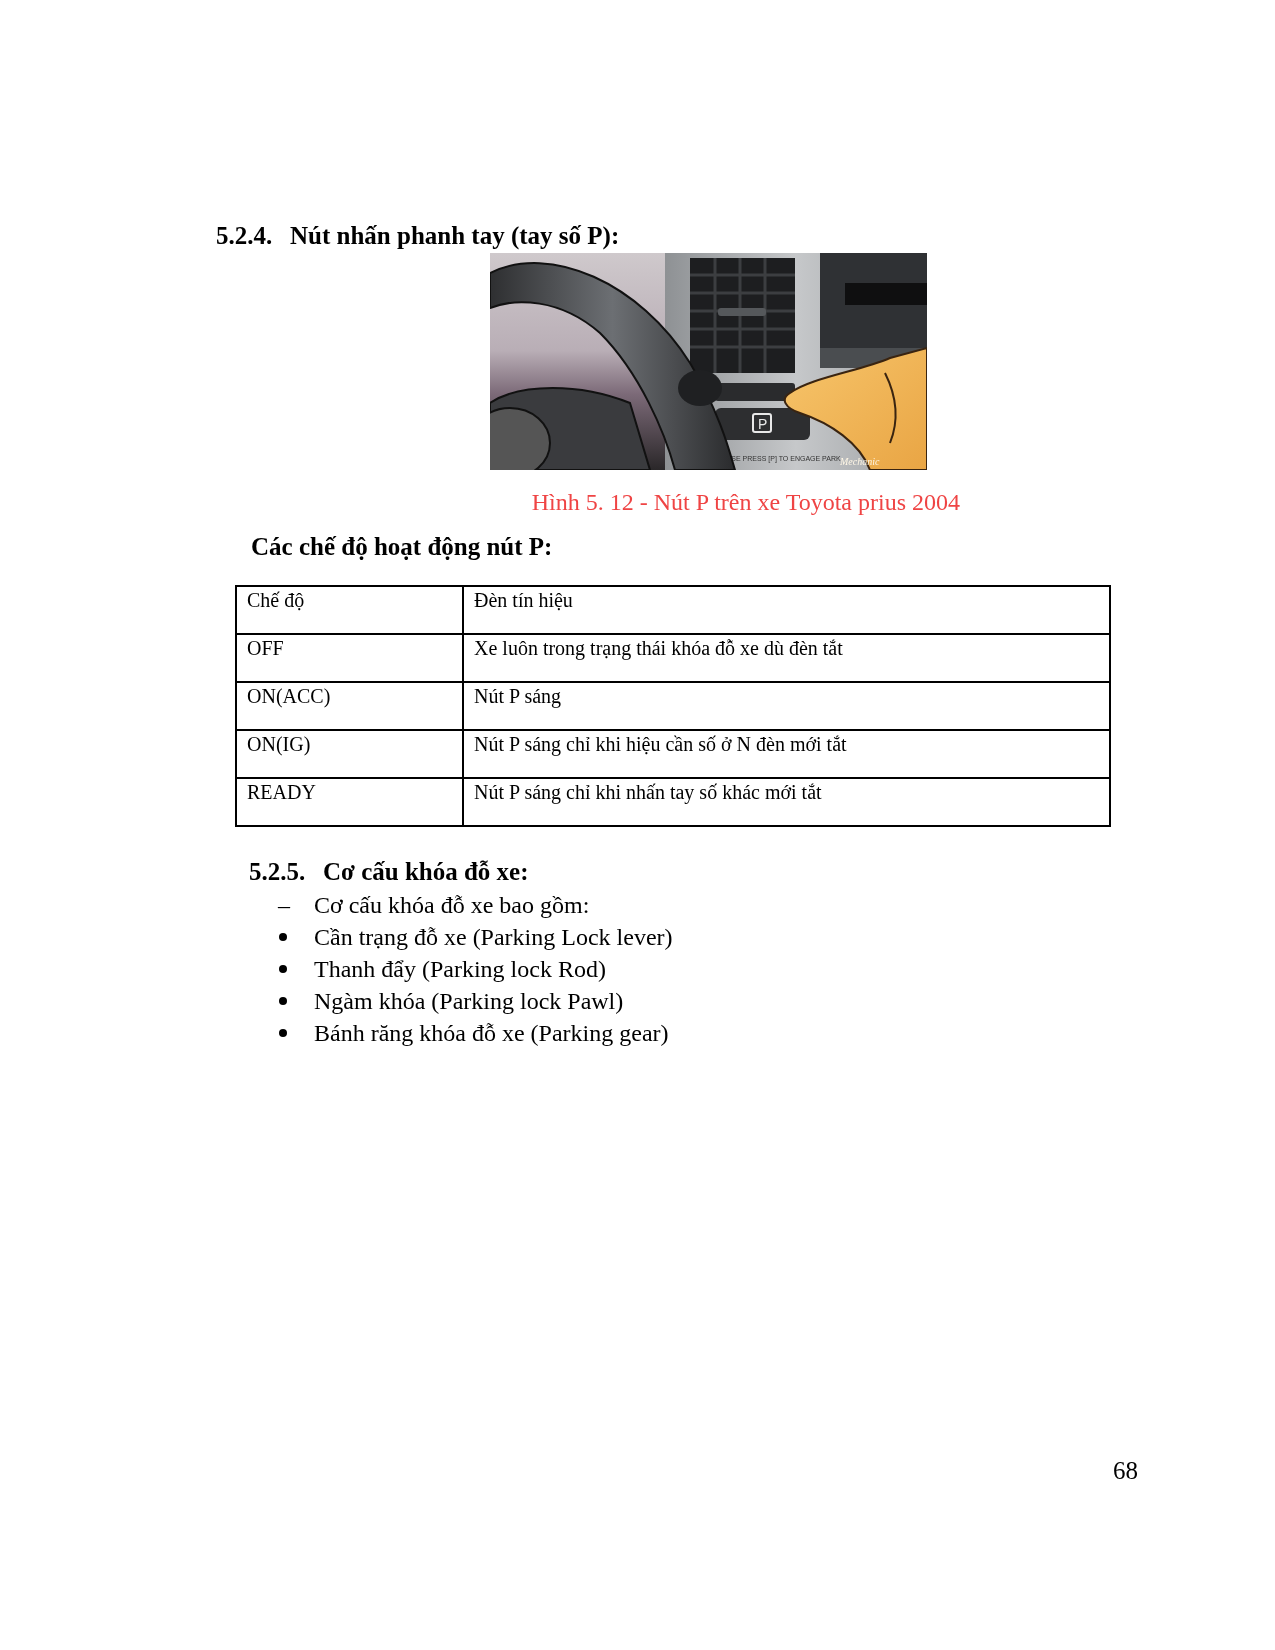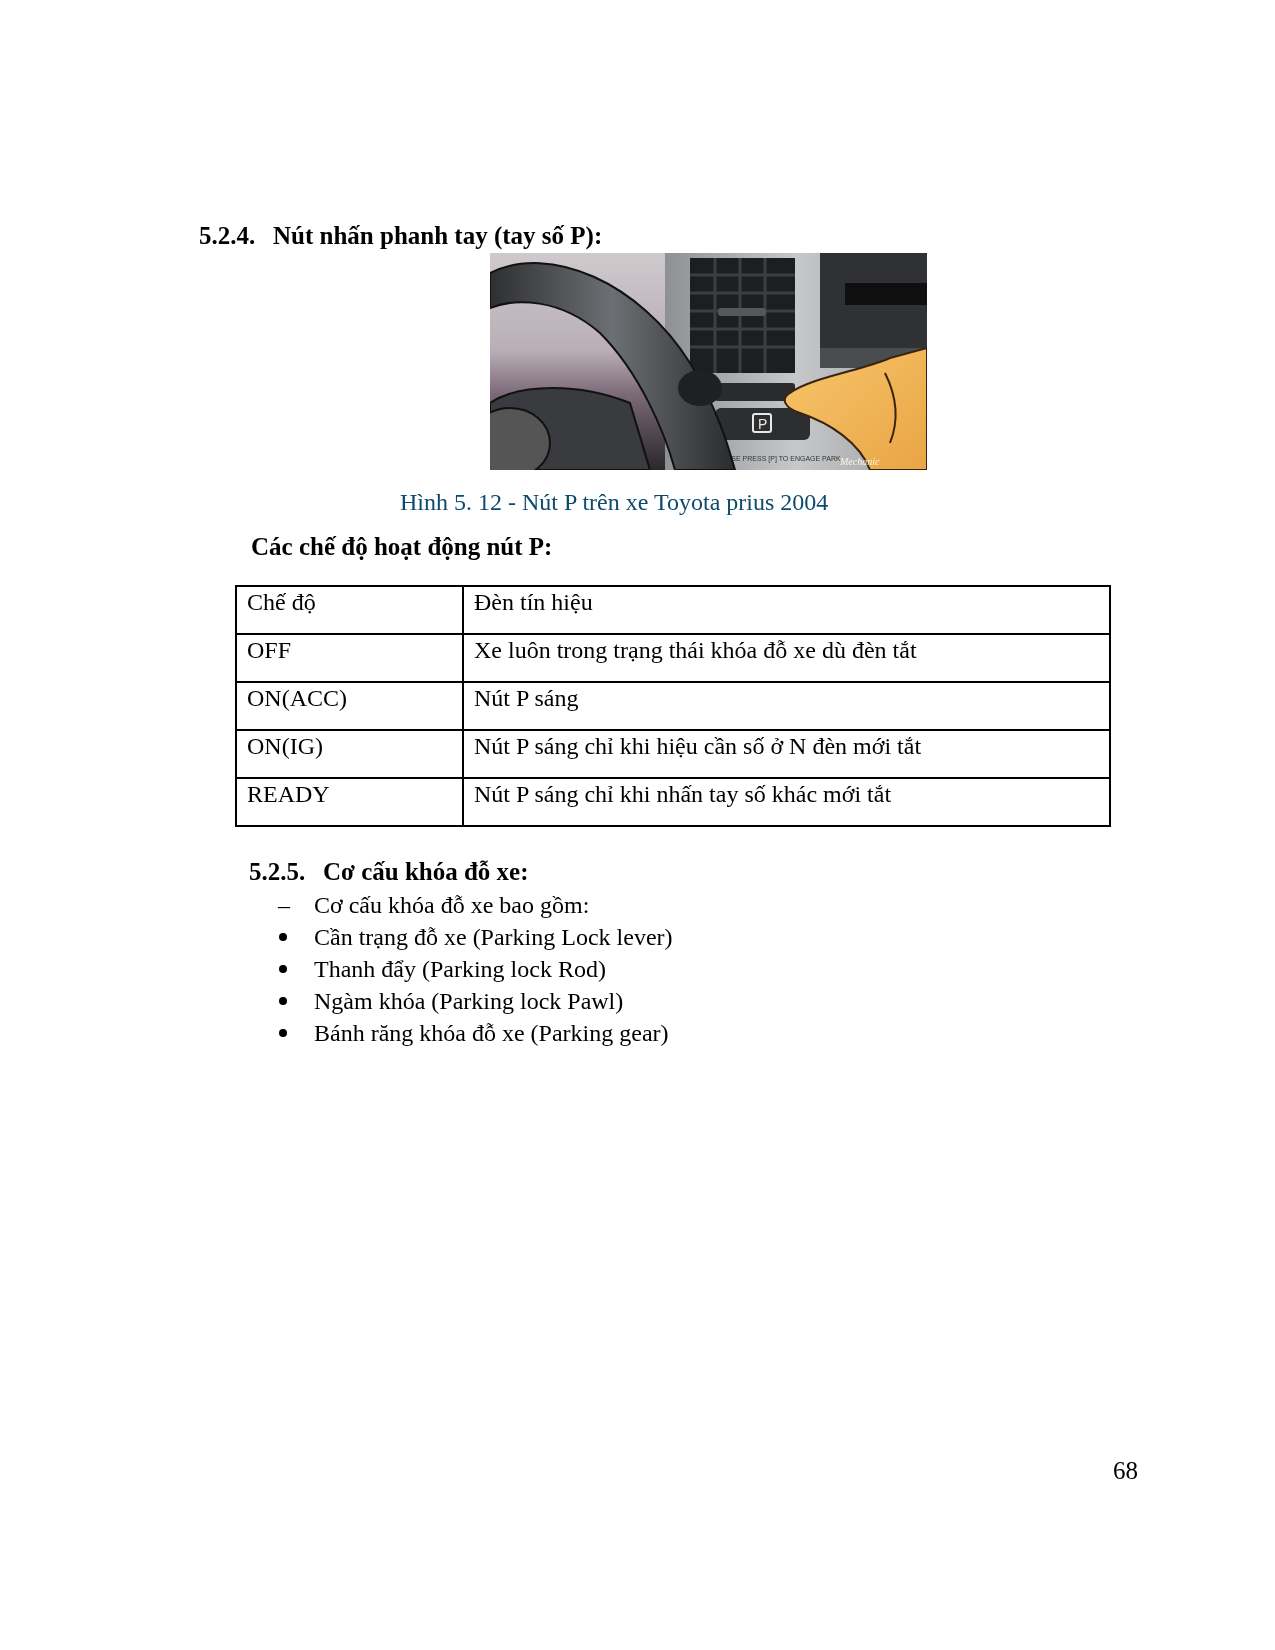--- a/index.html
+++ b/index.html
@@ -1,36 +1,36 @@
 <!DOCTYPE html>
 <html><head>
 <meta charset="utf-8">
 <style>
   html, body { margin:0; padding:0; background:#ffffff; }
   body { width:1275px; height:1650px; position:relative; overflow:hidden;
          font-family:"Liberation Serif", serif; color:#000; }
   .heading { position:absolute; font-weight:bold; font-size:25px; white-space:nowrap; }
   .heading .num { display:inline-block; width:74px; }
   .figure { position:absolute; left:490px; top:253px; width:437px; height:217px; overflow:hidden; background:#2b2b2e; }
-  .caption { position:absolute; left:400px; top:489px; width:560px; text-align:left;
-             font-size:24px; color:#0c4a6e; white-space:nowrap; }
+  .caption { position:absolute; left:400px; top:489px; width:560px; text-align:right;
+             font-size:24px; color:#ef4444; white-space:nowrap; }
   .subhead { position:absolute; left:205px; top:533px; font-weight:bold; font-size:25px; white-space:nowrap;margin-left:46px; }
-  table.modes { position:absolute; left:235px; top:585px; width:876px; border-collapse:collapse; font-size:24px; }
+  table.modes { position:absolute; left:235px; top:585px; width:876px; border-collapse:collapse; font-size:20px; }
   table.modes td { border:2px solid #000; height:44px; vertical-align:top; padding:2px 10px 0 10px; }
   table.modes td.c1 { width:205px; }
   .list { position:absolute; left:278px; top:889px; font-size:24px; line-height:32px; }
   .list .row { display:flex; align-items:baseline; white-space:nowrap; }
   .list .mark { width:36px; display:inline-block; text-align:left; }
   .list .dot { width:8px; height:8px; border-radius:50%; background:#000; display:inline-block; margin-left:1px; position:relative; top:-4px; }
   .pagenum { position:absolute; left:1113px; top:1457px; font-size:25px;font-family:Liberation Serif, serif; }
 </style>
 </head>
 <body>
 
-<div class="heading" style="left:199px; top:222px;">
+<div class="heading" style="left:216px; top:222px;">
   <span class="num">5.2.4.</span><span>Nút nhấn phanh tay (tay số P):</span>
 </div>
 
 <div class="figure">
   <svg width="437" height="217" viewBox="0 0 437 217">
     <defs>
       <linearGradient id="bgL" x1="0" y1="0" x2="0" y2="1">
         <stop offset="0" stop-color="#cfc9cc"></stop>
         <stop offset="0.45" stop-color="#b9aeb6"></stop>
         <stop offset="0.65" stop-color="#7c6a78"></stop>

